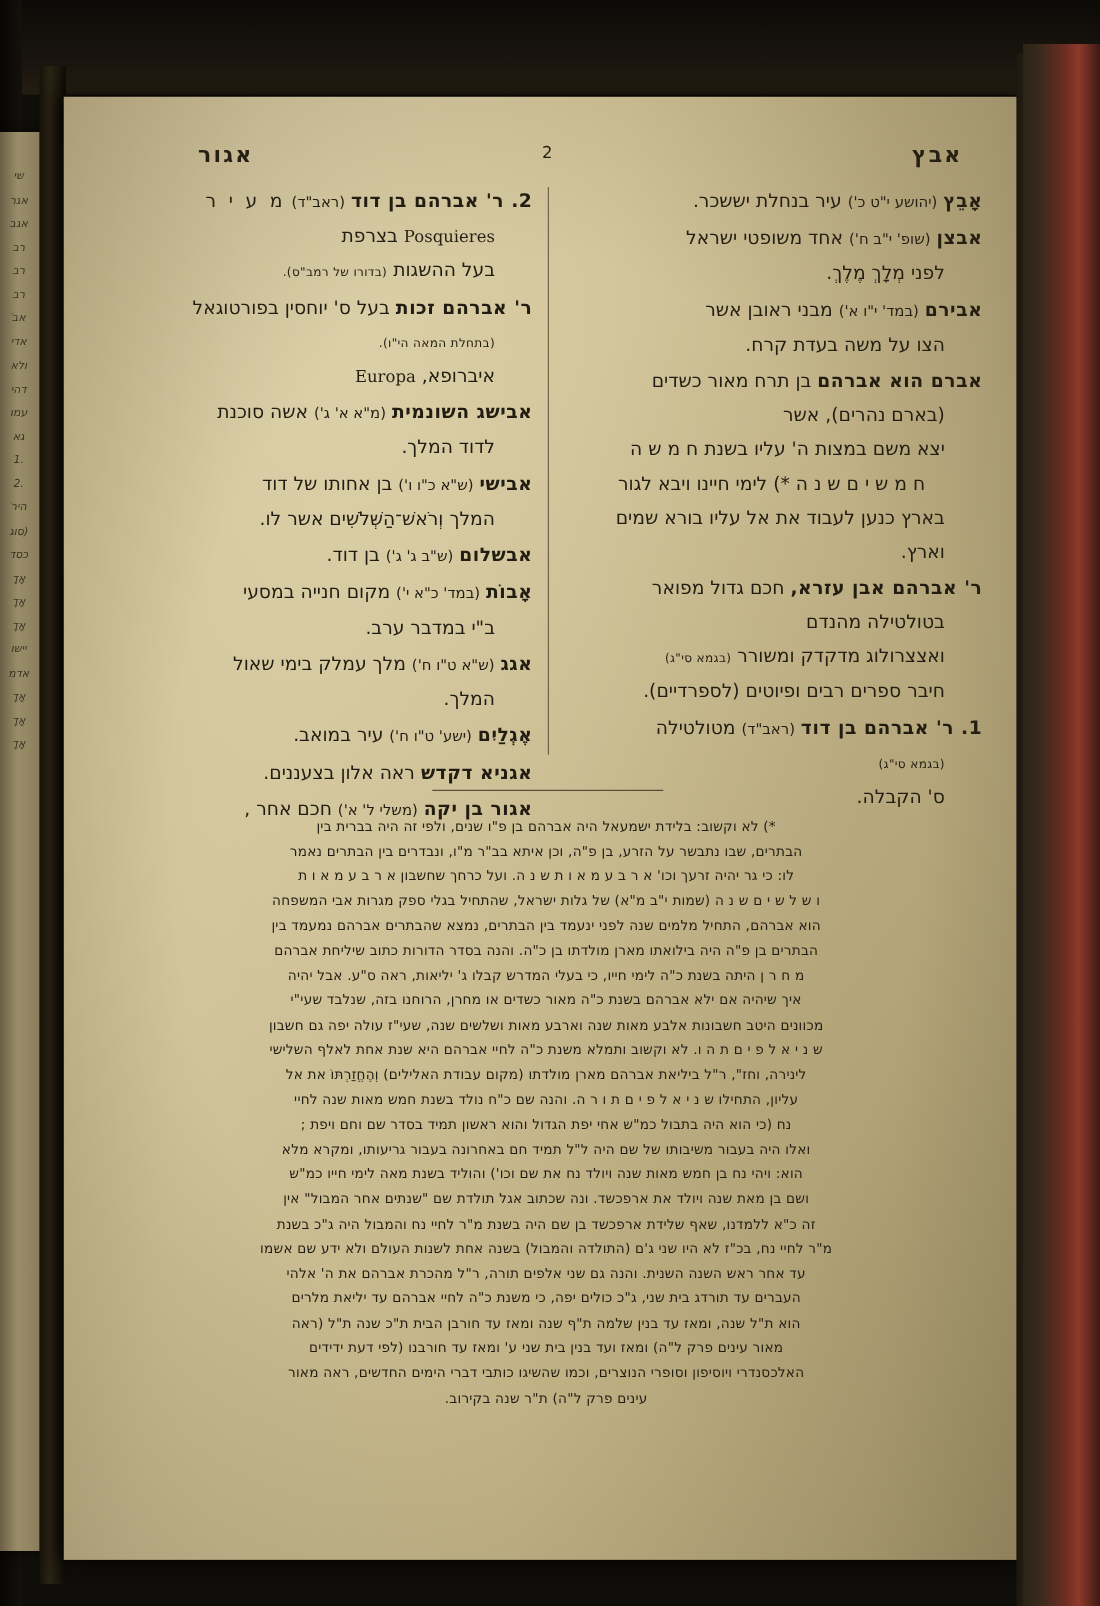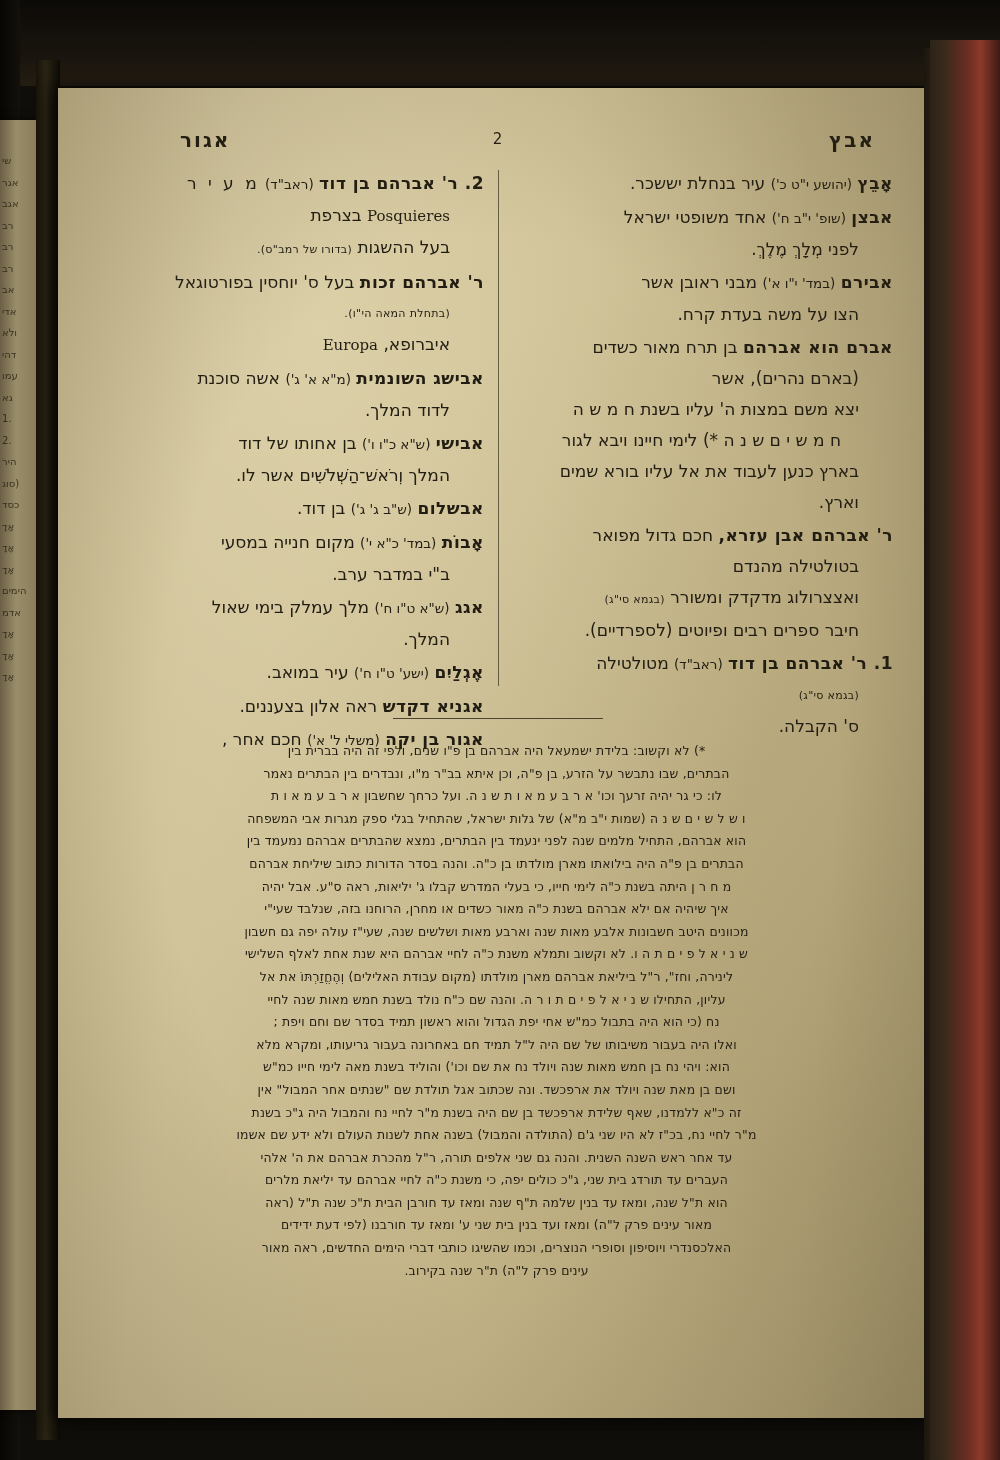--- a/index.html
+++ b/index.html
@@ -36,22 +36,23 @@
   }
   .prev-page-col {
     position: absolute;
     left: 2px; top: 30px;
     width: 30px;
     color: #2a2517;
     font-family: "DejaVu Sans", sans-serif;
     font-size: 10px;
     line-height: 21.5px;
     direction: rtl;
-    text-align: left;
+    text-align: center;
     opacity: .85;
+    font-style: italic;
   }
   .gutter {
     position: absolute;
     left: 36px; top: 60px;
     width: 24px; height: 1380px;
     background: linear-gradient(90deg,#171309 0%, #2a2414 40%, #0d0b06 100%);
   }
   
   .cover-top {
     position: absolute;
@@ -208,21 +209,21 @@
       <div>.2</div>
       <div></div>
       <div>הירֹ</div>
       <div>(סוג</div>
       <div>כסד</div>
       <div>אָדָ</div>
       <div></div>
       <div>אָדָ</div>
       <div>אָדָ</div>
       <div></div>
-      <div>הימים</div>
+      <div>יישו</div>
       <div>אדמ</div>
       <div></div>
       <div>אָדָ</div>
       <div>אָדָ</div>
       <div></div>
       <div>אָדָ</div>
     </div>
   </div>
   <div class="gutter"></div>
 

